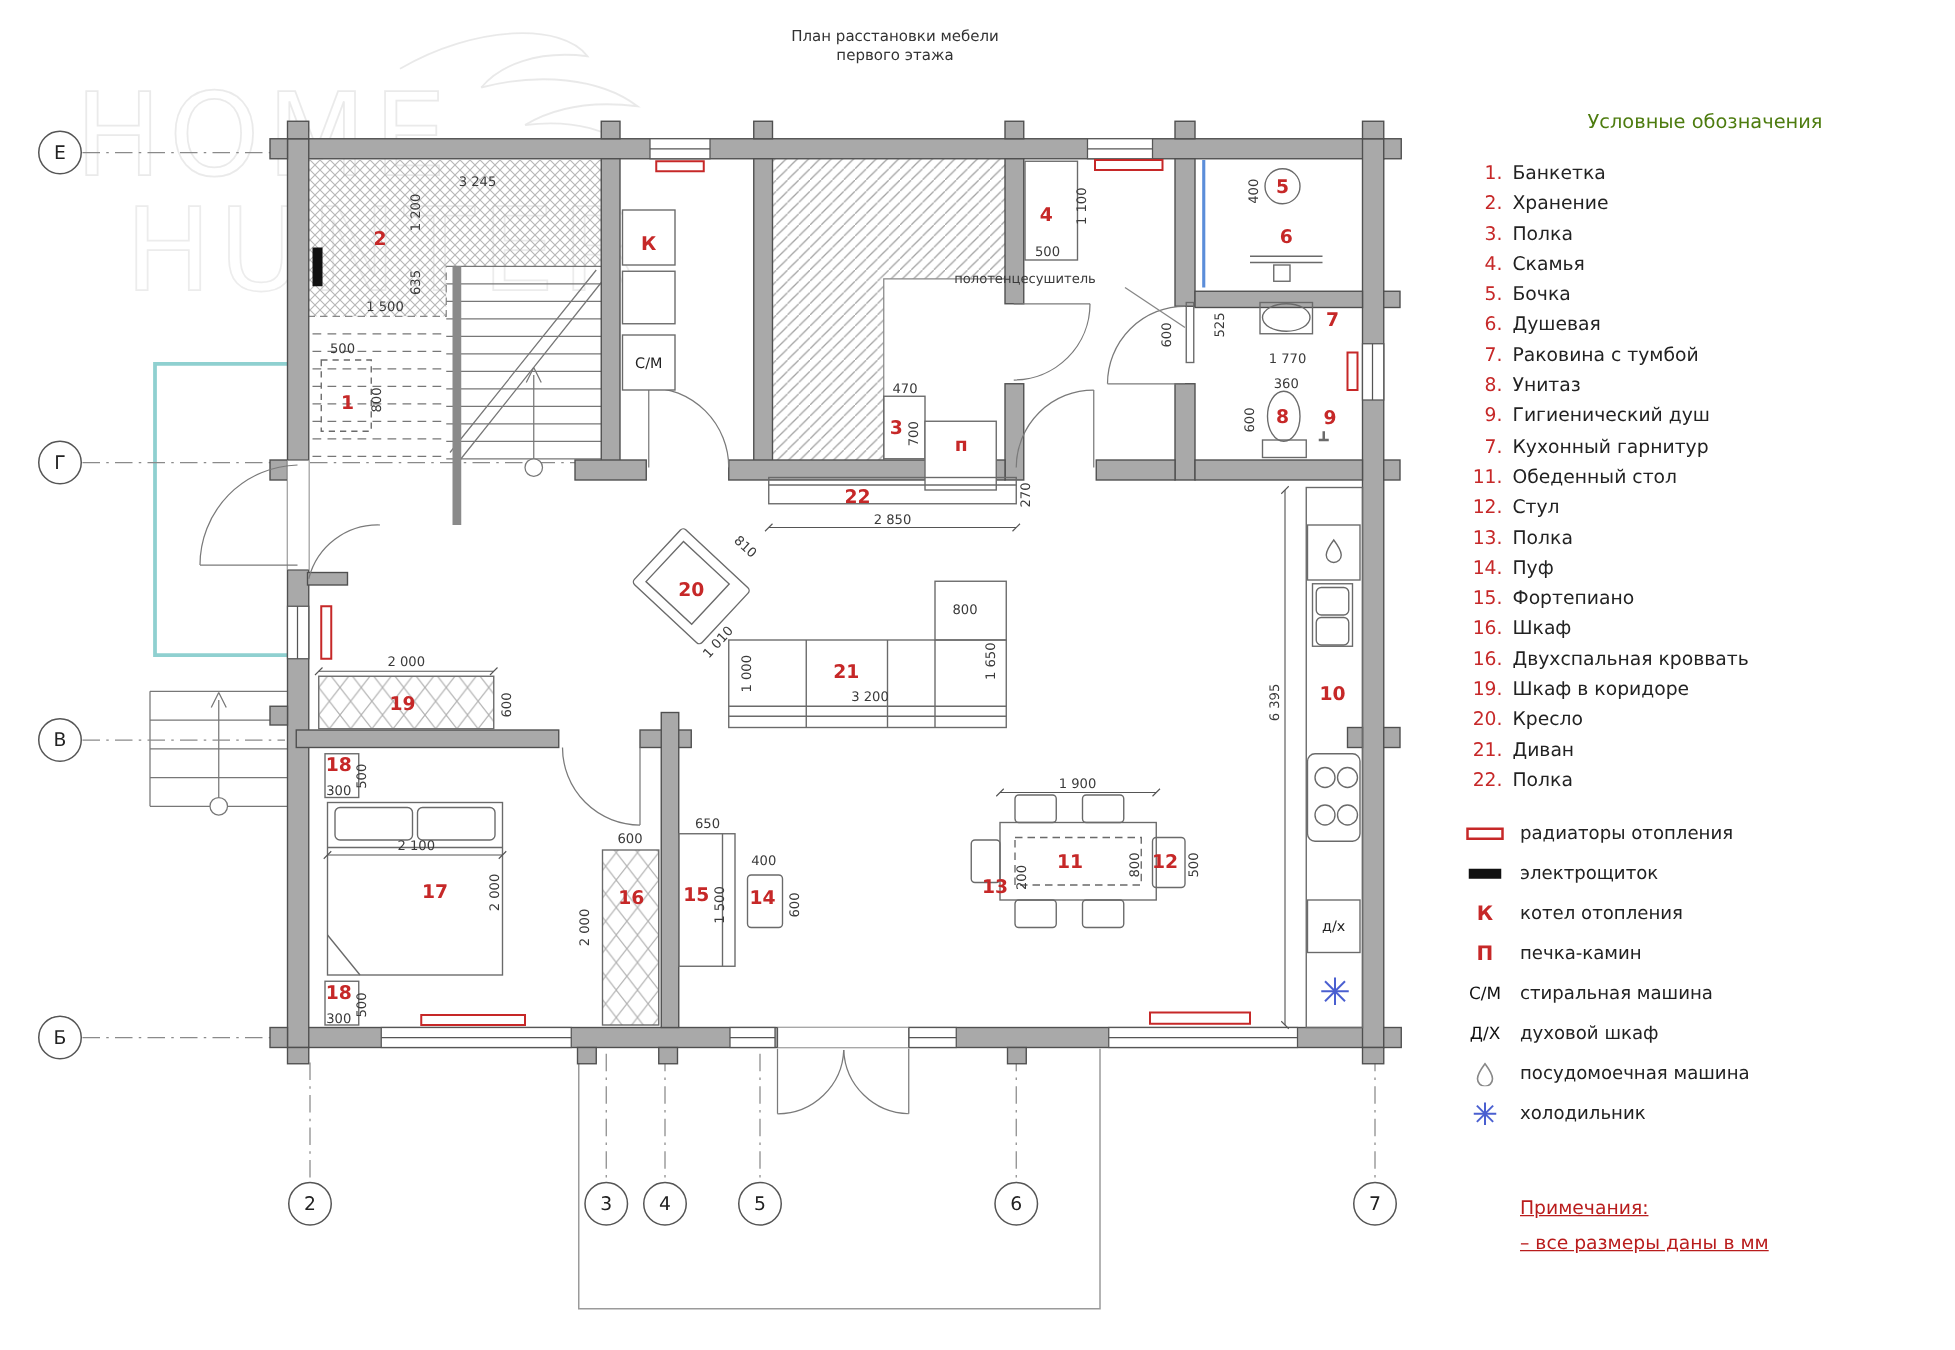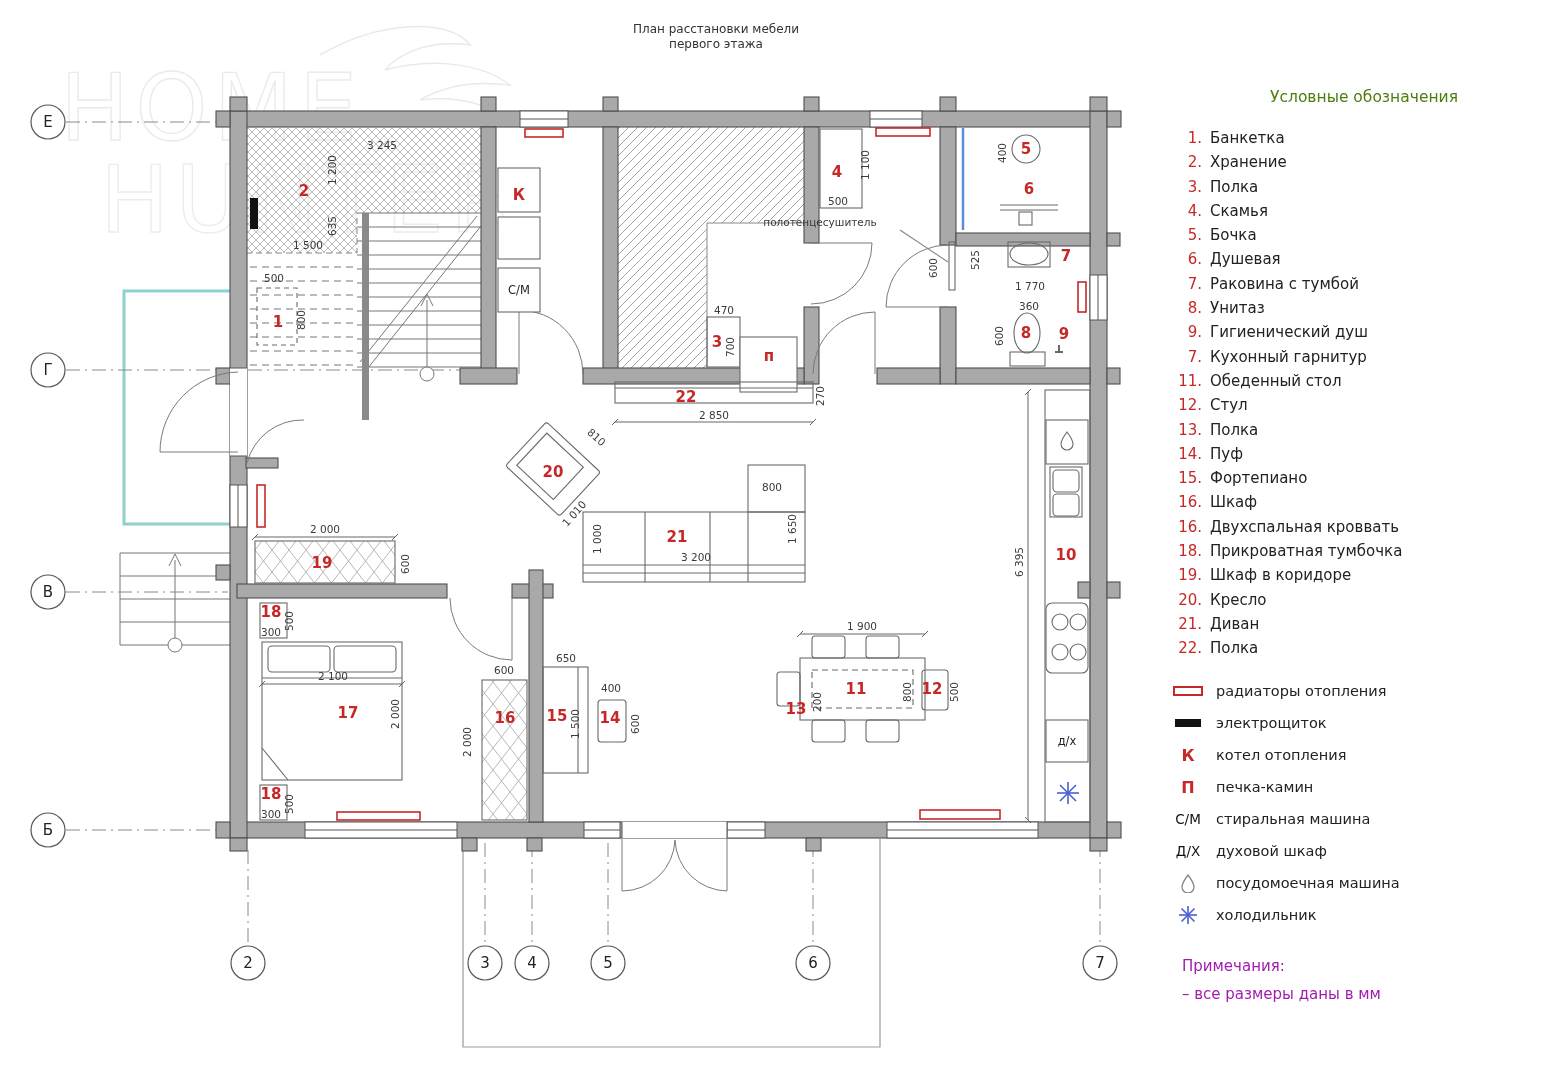--- a/index.html
+++ b/index.html
@@ -15,21 +15,21 @@
   .ltitle{text-align:center;font-size:15.5px;color:#4d7c0f;margin-bottom:20px;}
   .lrow{display:flex;line-height:24.3px;font-size:15px;}
   .lnum{width:36px;text-align:right;color:#c62828;margin-right:8px;flex:none;}
   .llab{color:#222;}
   .symrow{display:flex;align-items:center;height:31px;font-size:14.5px;color:#222;margin-top:1px;text-align:center;}
   .sym{width:44px;flex:none;display:flex;justify-content:center;align-items:center;margin-right:6px;}
   .sym-radiator{width:26px;height:6px;border:2px solid #c62828;background:#fff;}
   .sym-electro{width:26px;height:8px;background:#111;}
   .sym-letter{color:#c62828;font-weight:bold;font-size:16px;}
   .sym-text{color:#111;font-size:13.5px;}
-  .notes{position:absolute;left:1182px;top:952px;font-size:15px;color:#a21caf;line-height:28px;}
+  .notes{position:absolute;left:1216px;top:952px;font-size:15px;color:#b91c1c;line-height:28px;text-decoration:underline;}
   .wm{opacity:0.55;}
 </style>
 </head>
 <body>
 
 <div class="canvas">
 
   <div class="title">
     <div>План расстановки мебели</div>
     <div>первого этажа</div>
@@ -480,24 +480,20 @@
       </div>
     <div class="lrow">
         <span class="lnum">16.</span>
         <span class="llab">Шкаф</span>
       </div>
     <div class="lrow">
         <span class="lnum">16.</span>
         <span class="llab">Двухспальная кроввать</span>
       </div>
     <div class="lrow">
-        <span class="lnum">18.</span>
-        <span class="llab">Прикроватная тумбочка</span>
-      </div>
-    <div class="lrow">
         <span class="lnum">19.</span>
         <span class="llab">Шкаф в коридоре</span>
       </div>
     <div class="lrow">
         <span class="lnum">20.</span>
         <span class="llab">Кресло</span>
       </div>
     <div class="lrow">
         <span class="lnum">21.</span>
         <span class="llab">Диван</span>

